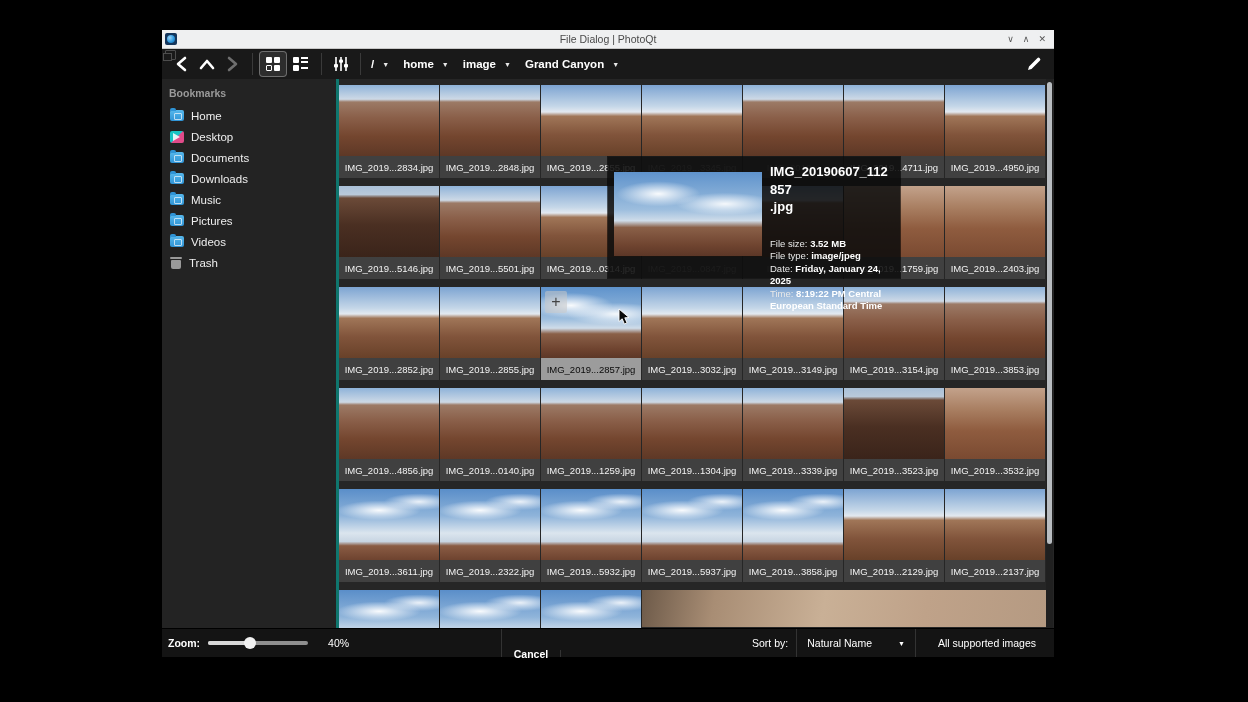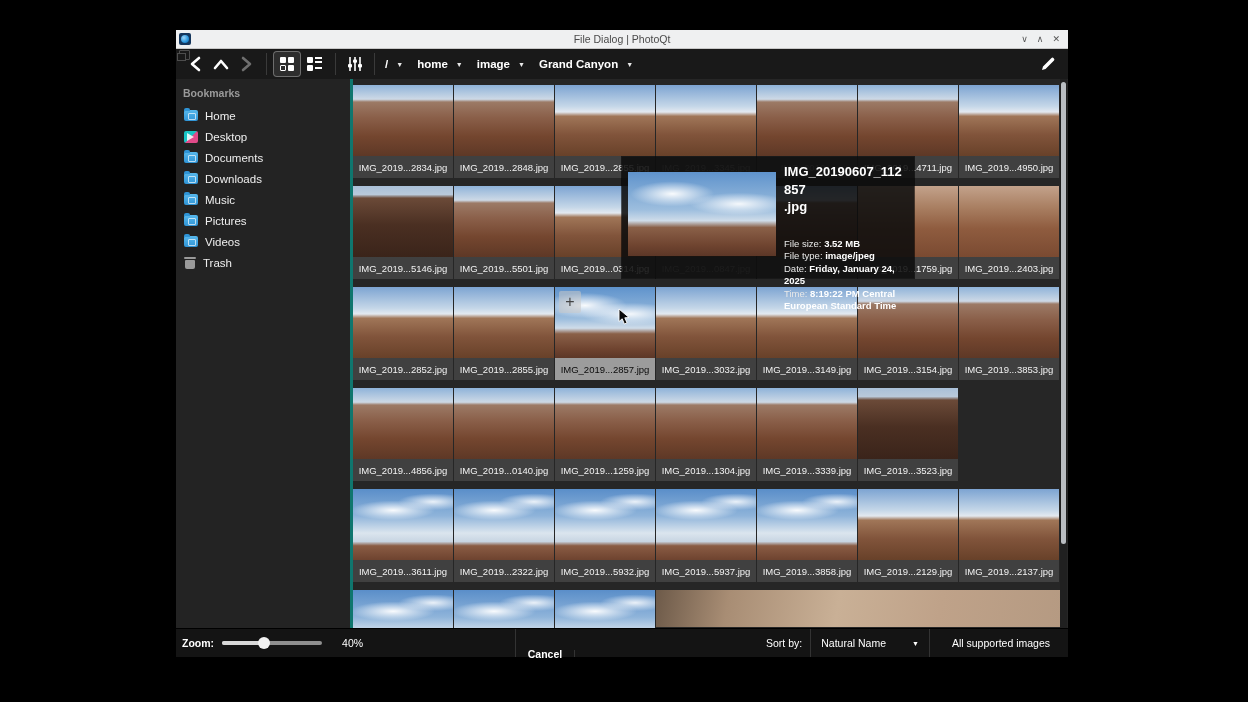--- a/index.html
+++ b/index.html
@@ -1,18 +1,18 @@
 <!DOCTYPE html>
 <html><head>
 <meta charset="utf-8">
 <style>
   html,body{margin:0;padding:0;background:#000;width:1248px;height:702px;overflow:hidden;
     font-family:"Liberation Sans","DejaVu Sans",sans-serif;}
   .stage{position:relative;width:1248px;height:702px;background:#000;}
-  .window{position:absolute;left:176px;top:30px;width:892px;height:626px;background:#1a1a1a;
+  .window{position:absolute;left:162px;top:30px;width:892px;height:626px;background:#1a1a1a;
     box-shadow:0 0 0 1px #000;}
   
   .titlebar{height:18px;background:#eff0f1;border-bottom:1px solid #c8c8c8;display:flex;align-items:center;position:relative;}
   .app-icon{width:12px;height:12px;margin-left:3px;border-radius:2px;background:#15365c;position:relative;}
   .app-icon::after{content:"";position:absolute;left:2px;top:2px;width:8px;height:8px;border-radius:50%;
     background:radial-gradient(circle at 35% 35%,#9fd4f5 0%,#2f9ae0 55%,#0b5e9e 100%);}
   .title{position:absolute;left:0;right:0;text-align:center;font-size:10.5px;color:#4a4a4a;}
   .win-controls{margin-left:auto;display:flex;gap:9px;padding-right:8px;font-size:9px;color:#555;z-index:2;}
   .win-controls span{cursor:default;line-height:18px;}
   
@@ -335,20 +335,24 @@
               <div class="celllabel">IMG_2019...1304.jpg</div>
             </div>
             <div class="cell">
               <div class="thumbimg v1"></div>
               <div class="celllabel">IMG_2019...3339.jpg</div>
             </div>
             <div class="cell">
               <div class="thumbimg v4"></div>
               <div class="celllabel">IMG_2019...3523.jpg</div>
             </div>
+            <div class="cell">
+              <div class="thumbimg v6"></div>
+              <div class="celllabel">IMG_2019...3532.jpg</div>
+            </div>
           </div>
           <div class="grow">
             <div class="cell">
               <div class="thumbimg v5"></div>
               <div class="celllabel">IMG_2019...3611.jpg</div>
             </div>
             <div class="cell">
               <div class="thumbimg v5"></div>
               <div class="celllabel">IMG_2019...2322.jpg</div>
             </div>

